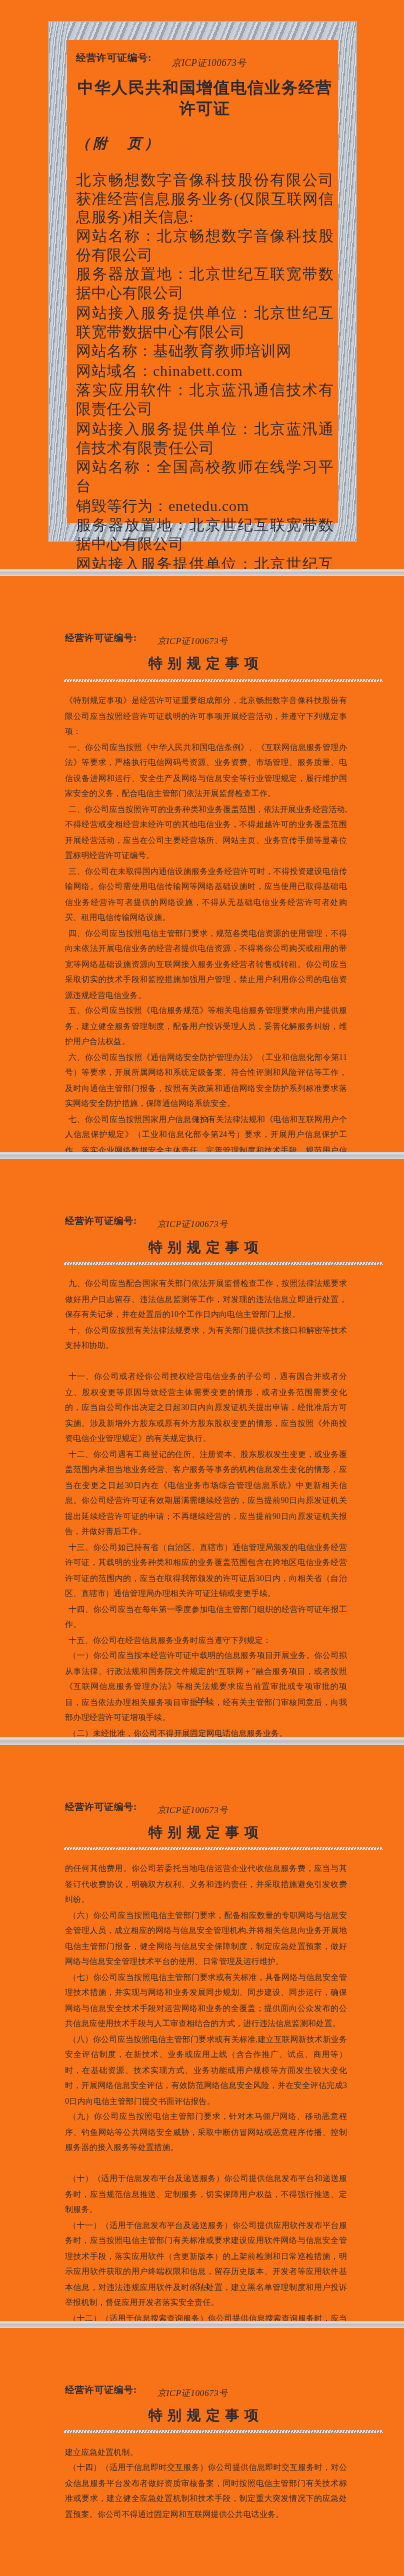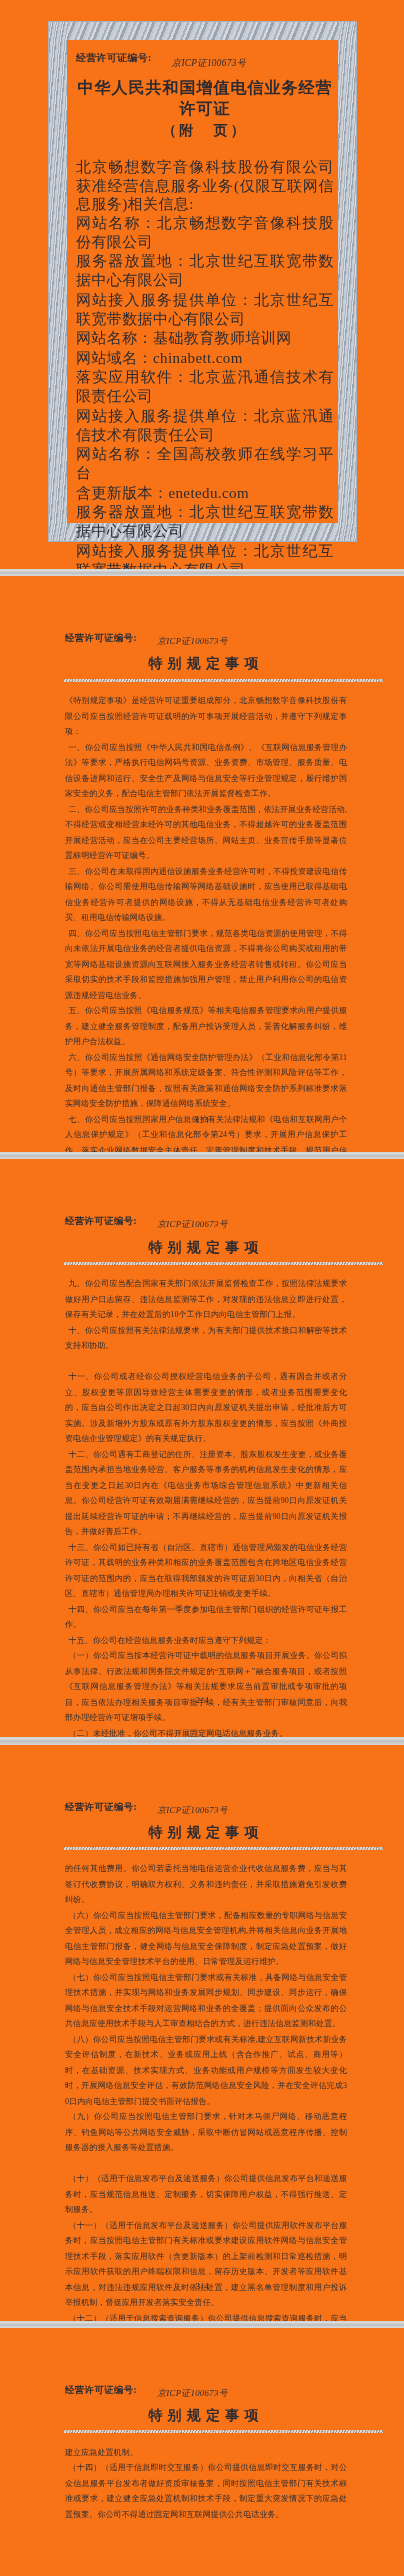--- a/index.html
+++ b/index.html
@@ -13,21 +13,21 @@
   .cert{height:569px;}
   .cert-frame{position:absolute;left:49px;top:21.6px;right:49px;bottom:28px;
     border:18.5px solid transparent;
     border-image:repeating-linear-gradient(100deg,#ccd2d9 0 2.6px,#a9b2be 2.6px 4.6px,#d7dbe0 4.6px 6.7px,#9ca6b3 6.7px 9.3px,#c3cad2 9.3px 11.3px) 36;
     outline:0.5px solid #aab3bd;}
   .cert-inner{position:relative;padding:52px 71px 0 76px;z-index:2;}
   .lic-row{display:flex;align-items:flex-start;}
   .lic-label{font-weight:bold;font-size:9.8px;letter-spacing:0.5px;white-space:nowrap;}
   .lic-no{font-size:9.3px;margin-top:4.6px;margin-left:20px;letter-spacing:0.3px;white-space:nowrap;font-style:italic;}
   .cert-title{margin:8.2px 0 0 0;text-align:center;font-size:16px;font-weight:bold;letter-spacing:1px;}
-  .cert-subtitle{margin-top:2px;text-align:center;font-size:14px;font-weight:bold;letter-spacing:3.1px;}
+  .cert-subtitle{margin-top:15px;font-size:14px;font-weight:bold;letter-spacing:3.1px;font-style:italic;}
   .cert-intro{margin:18.5px 0 0 0;font-size:15px;line-height:18.5px;letter-spacing:0.4px;text-align:justify;}
   .entry{margin:0 0 0.5px 0;font-size:15px;line-height:19px;letter-spacing:0.4px;text-align:justify;}
   
   .sheet{padding:56px 58px 0 65px;box-sizing:border-box;}
   .sheet .lic-label{font-size:9.3px;}
   .sheet .lic-no{font-size:8.8px;margin-top:4.1px;}
   .sheet-title{margin:7.2px 0 0 0;text-align:center;font-size:14px;font-weight:bold;letter-spacing:5.2px;}
   .wavy{height:3.1px;margin:5.2px -36px 0 -1px;
     background:repeating-linear-gradient(115deg,#8f979f 0 1px,#e6e8ea 1px 2.6px);
     opacity:0.85;}
@@ -57,21 +57,21 @@
       <div class="cert-subtitle">（附　页）</div>
       <p class="cert-intro">北京畅想数字音像科技股份有限公司获准经营信息服务业务(仅限互联网信息服务)相关信息:</p>
       <p class="entry">网站名称：北京畅想数字音像科技股份有限公司</p>
       <p class="entry">服务器放置地：北京世纪互联宽带数据中心有限公司</p>
       <p class="entry">网站接入服务提供单位：北京世纪互联宽带数据中心有限公司</p>
       <p class="entry">网站名称：基础教育教师培训网</p>
       <p class="entry">网站域名：chinabett.com</p>
       <p class="entry">落实应用软件：北京蓝汛通信技术有限责任公司</p>
       <p class="entry">网站接入服务提供单位：北京蓝汛通信技术有限责任公司</p>
       <p class="entry">网站名称：全国高校教师在线学习平台</p>
-      <p class="entry">含更新版本：enetedu.com</p>
+      <p class="entry">销毁等行为：enetedu.com</p>
       <p class="entry">服务器放置地：北京世纪互联宽带数据中心有限公司</p>
       <p class="entry">网站接入服务提供单位：北京世纪互联宽带数据中心有限公司</p>
     </div>
   </section>
 
   <div class="divider"></div>
 
   <section class="page sheet s1">
     <div class="lic-row">
       <span class="lic-label">经营许可证编号:</span>

